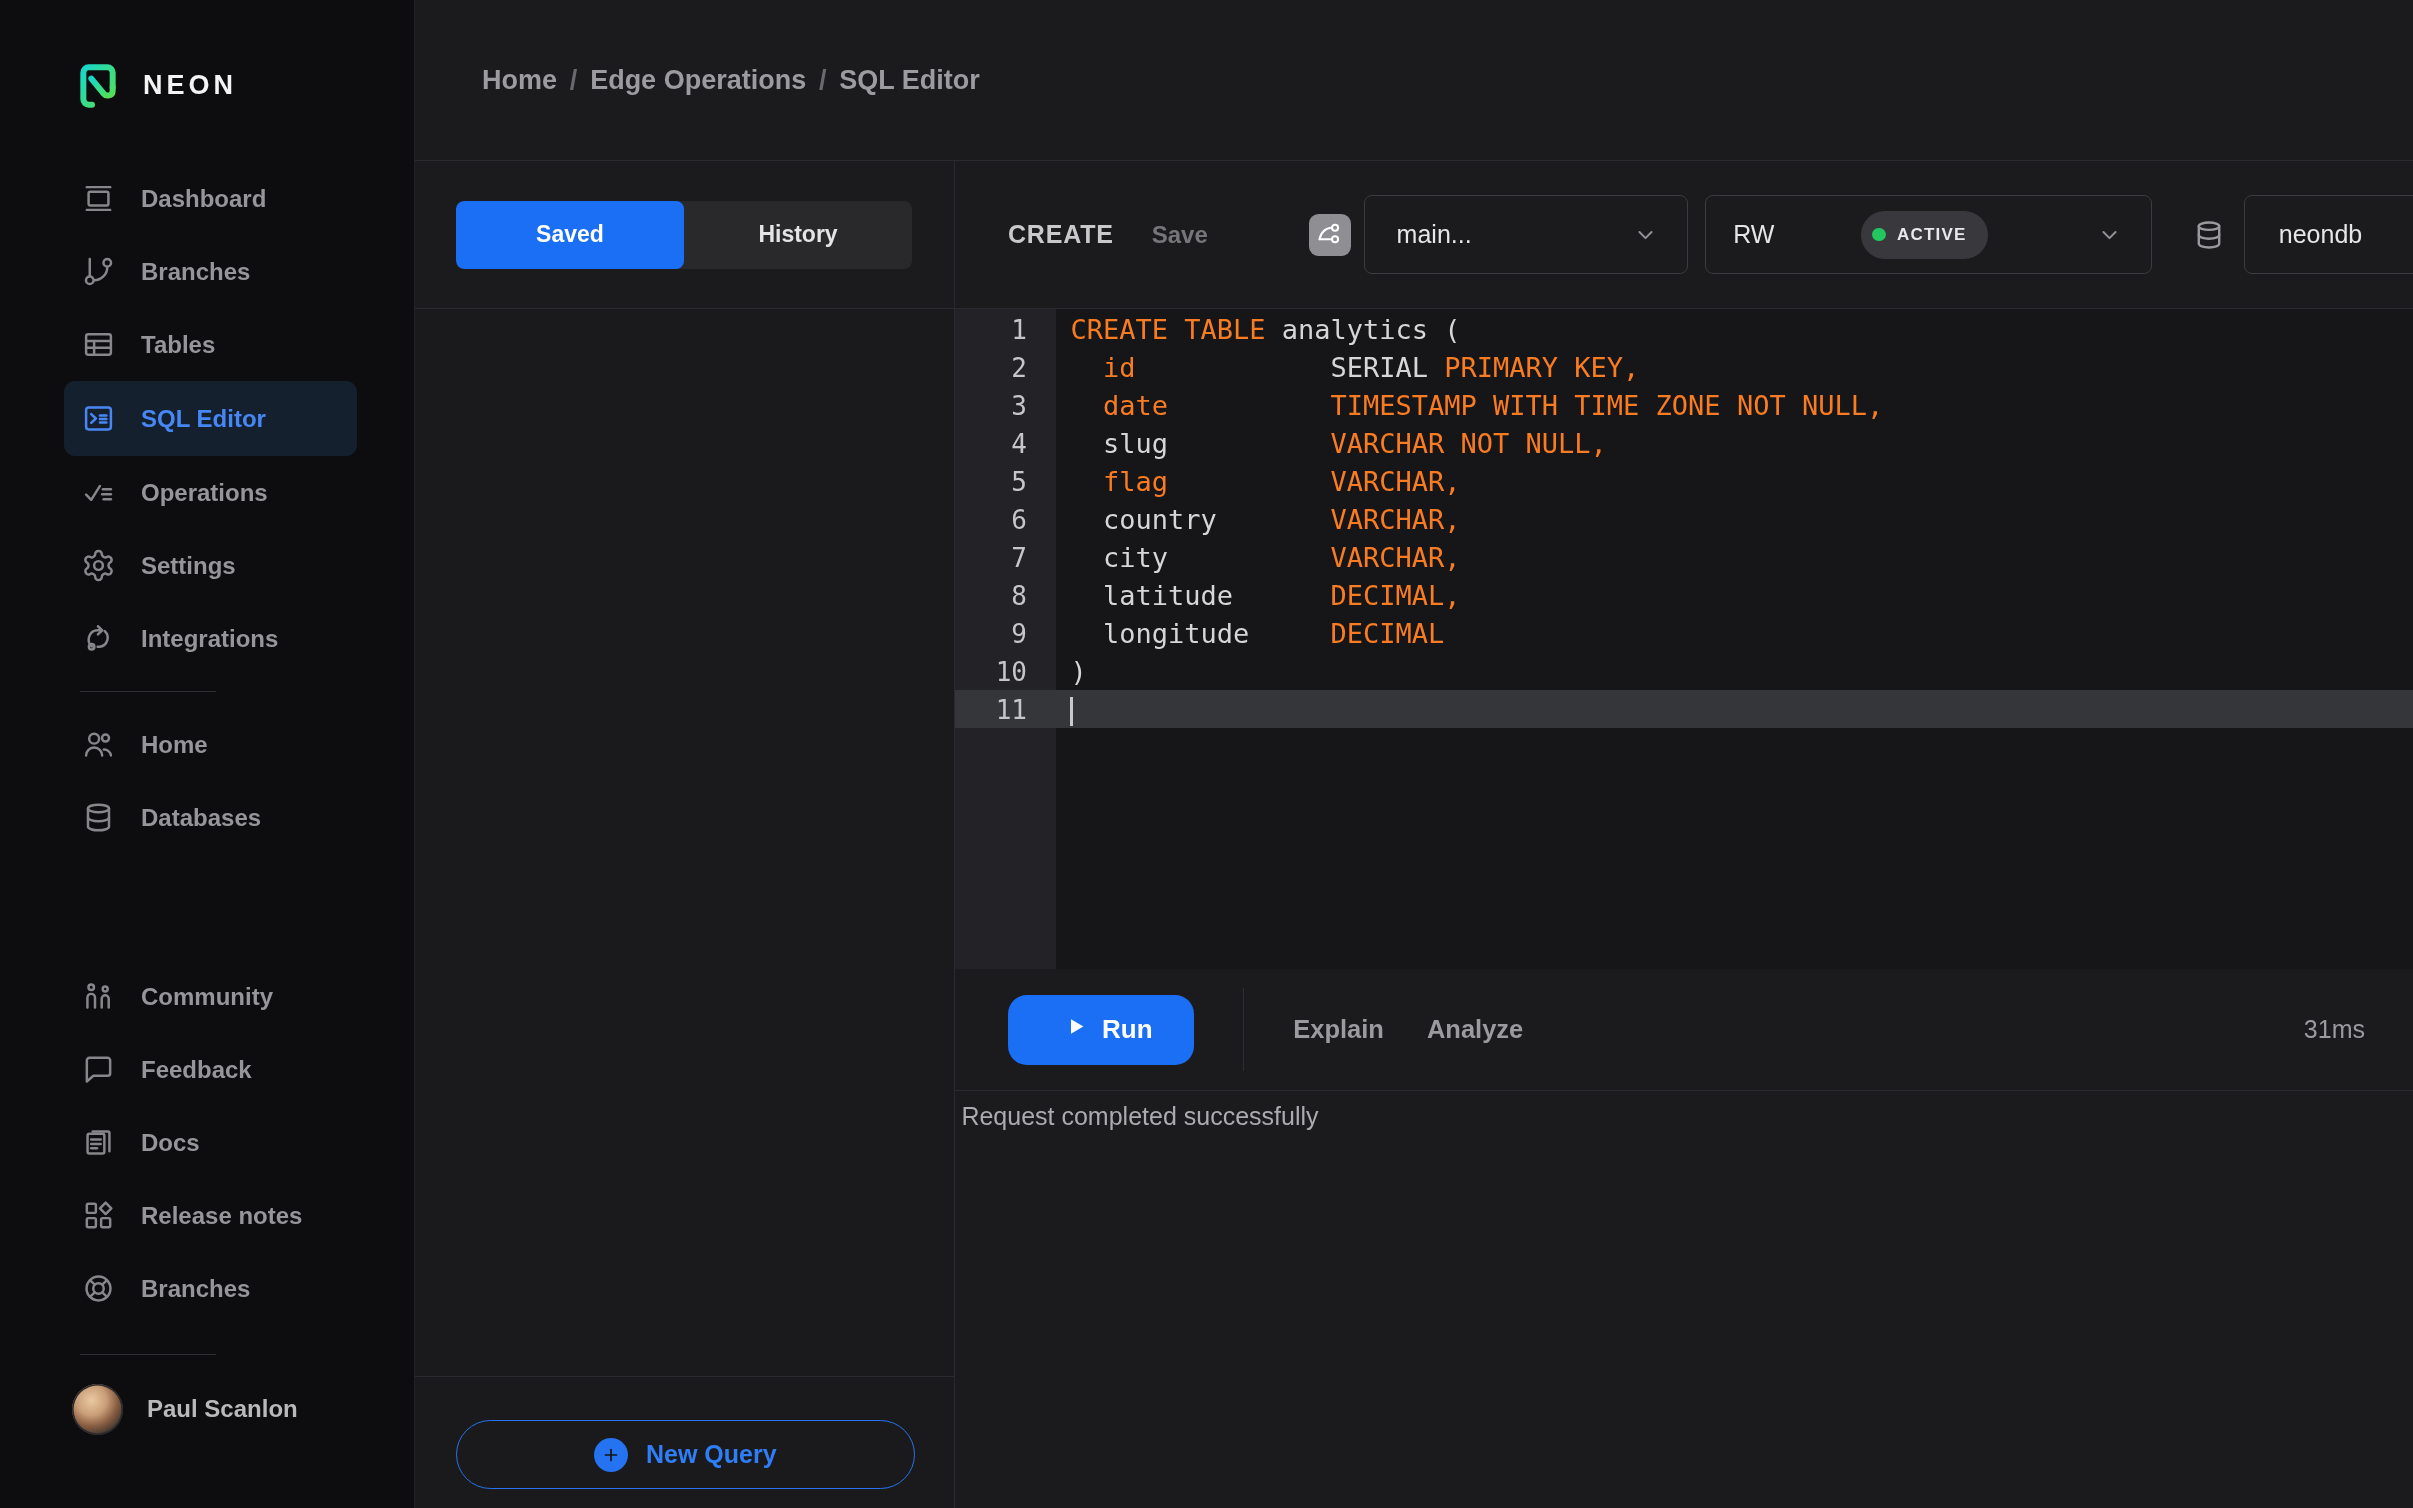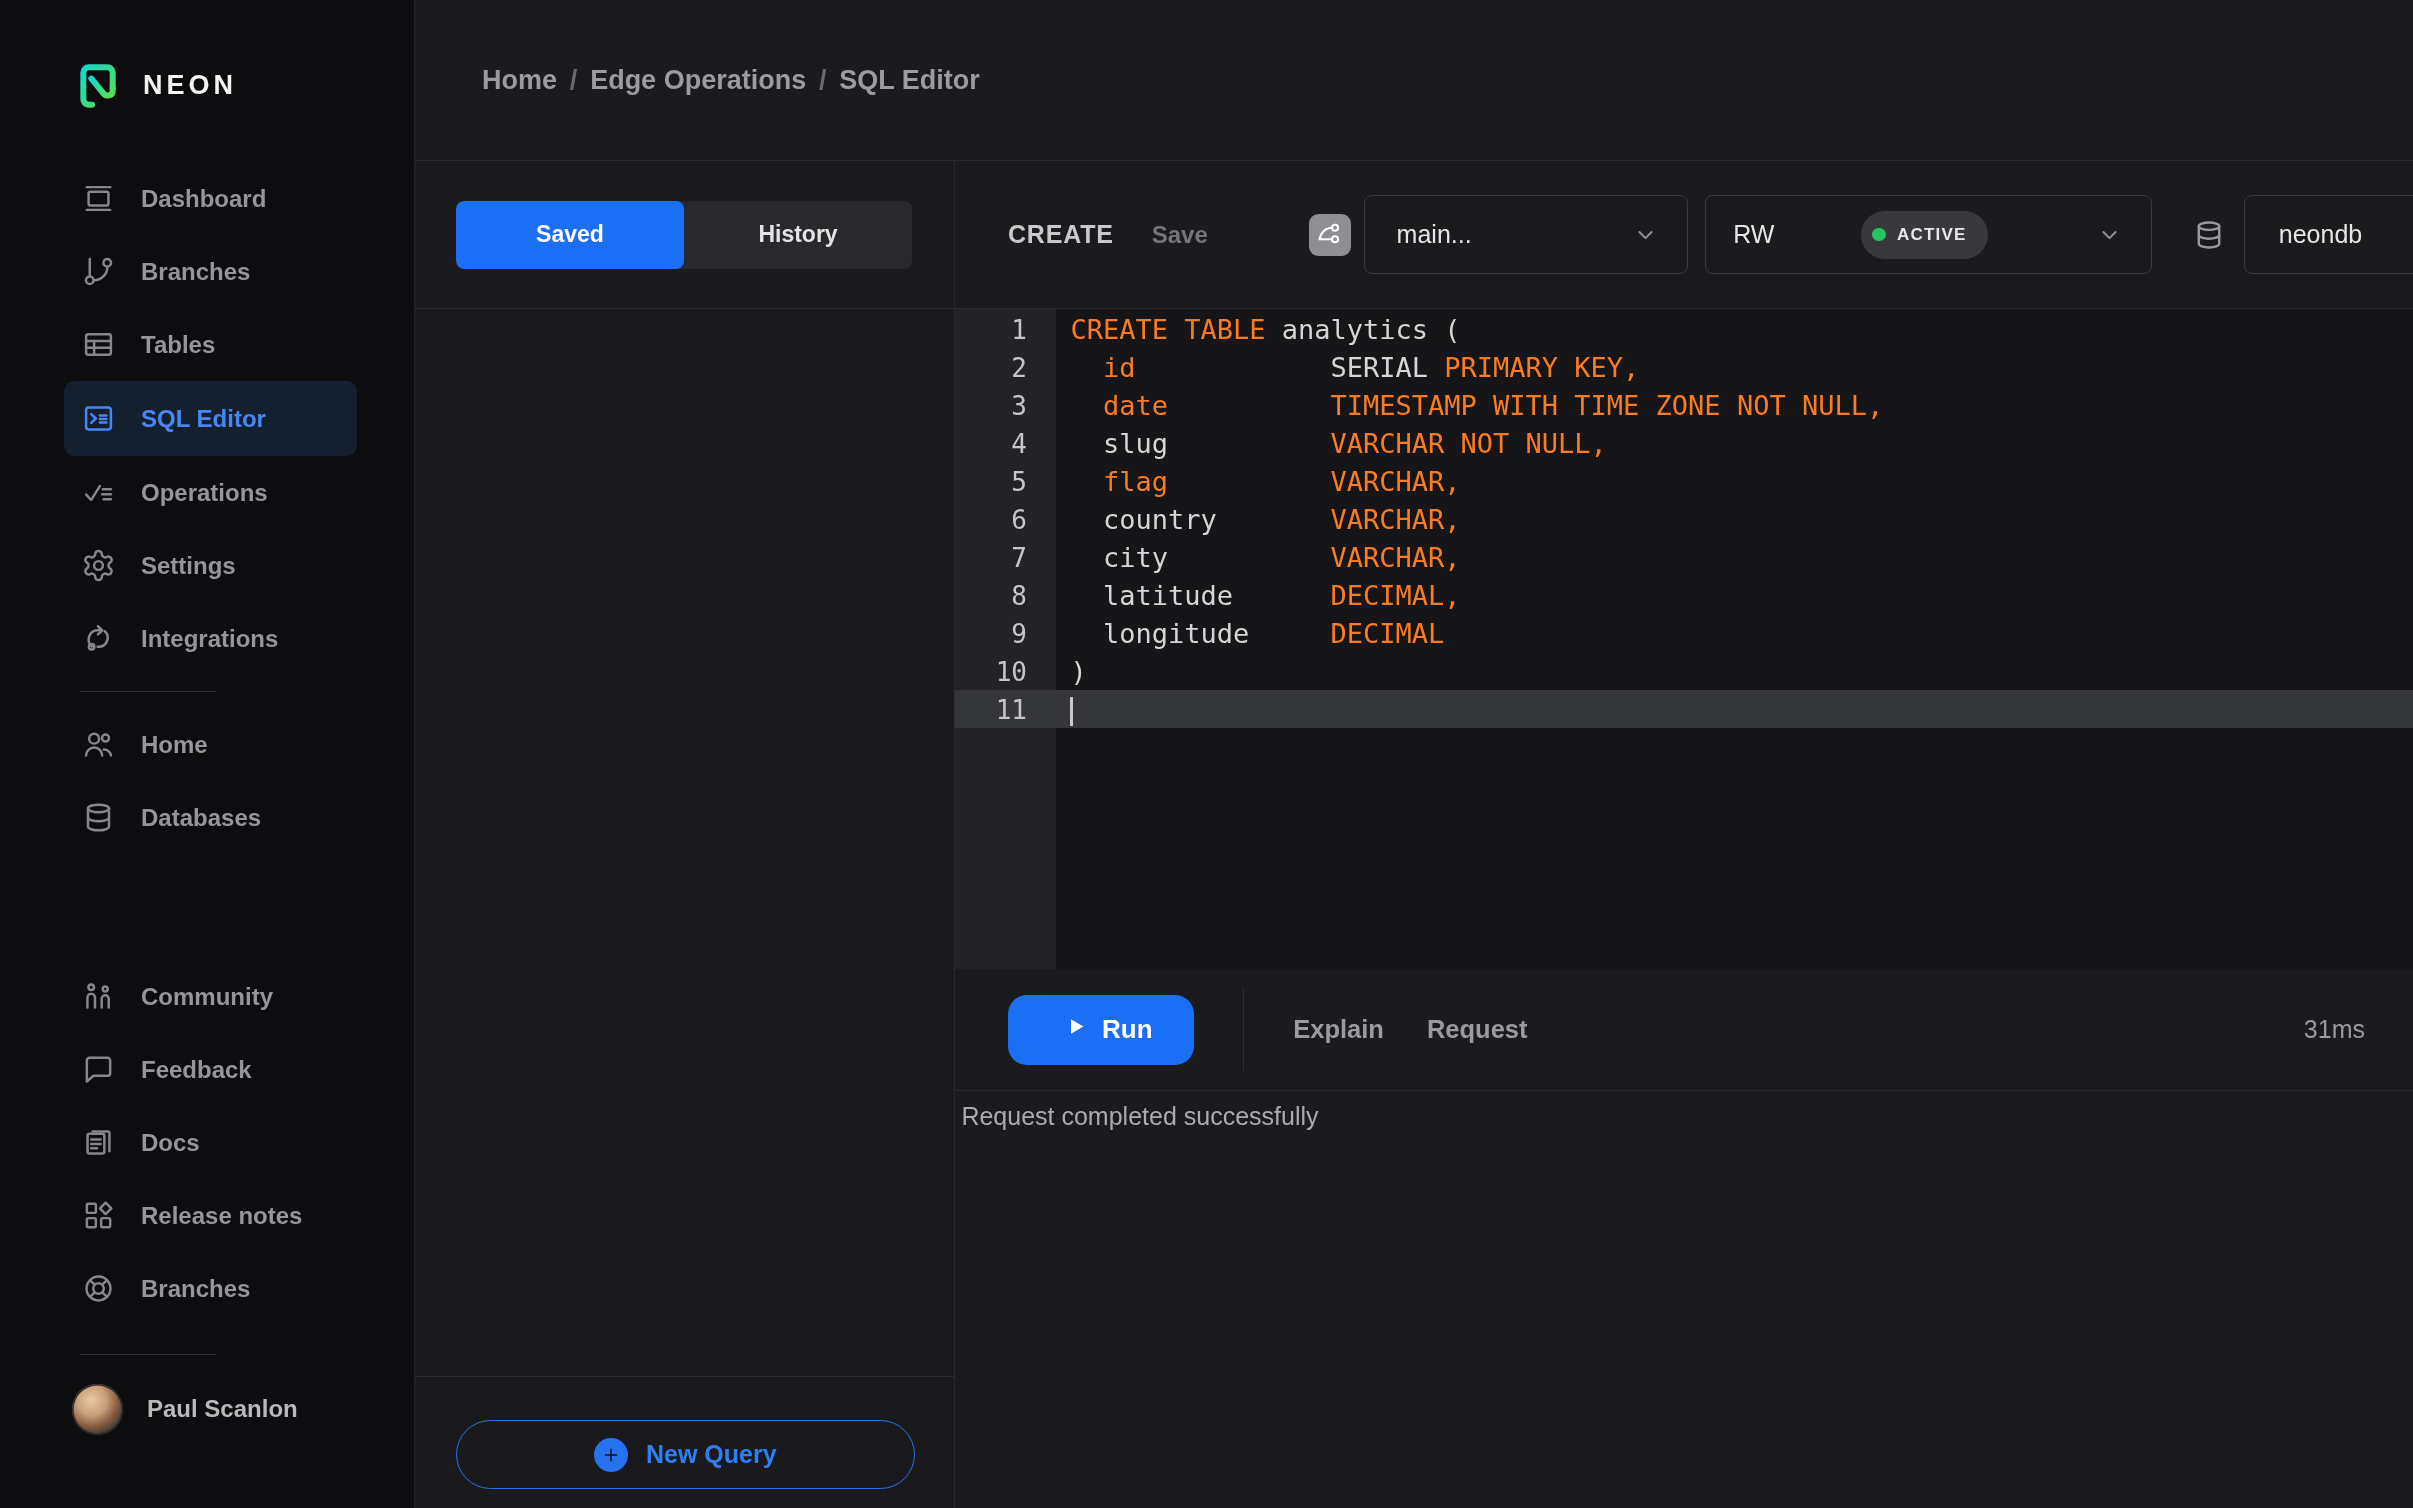--- a/index.html
+++ b/index.html
@@ -396,21 +396,21 @@
 
         <div class="run-bar">
           <div class="run-btn">
             <span><svg viewBox="0 0 24 24" fill="none" stroke="currentColor" stroke-width="1.7" stroke-linecap="round" stroke-linejoin="round">
                   <path d="M8 5.5v13l11-6.5z" fill="currentColor" stroke="none"></path>
                 </svg></span>
             <span>Run</span>
           </div>
           <div class="run-divider"></div>
           <span class="bar-link explain">Explain</span>
-          <span class="bar-link analyze">Request</span>
+          <span class="bar-link analyze">Analyze</span>
           <span class="duration">31ms</span>
         </div>
 
         <div class="status-area">
           <div class="status-msg">Request completed successfully</div>
         </div>
       </section>
 
     </div>
   </div>

